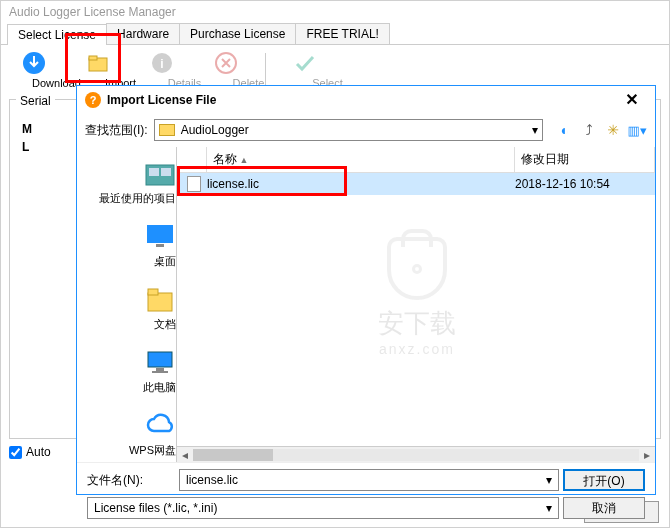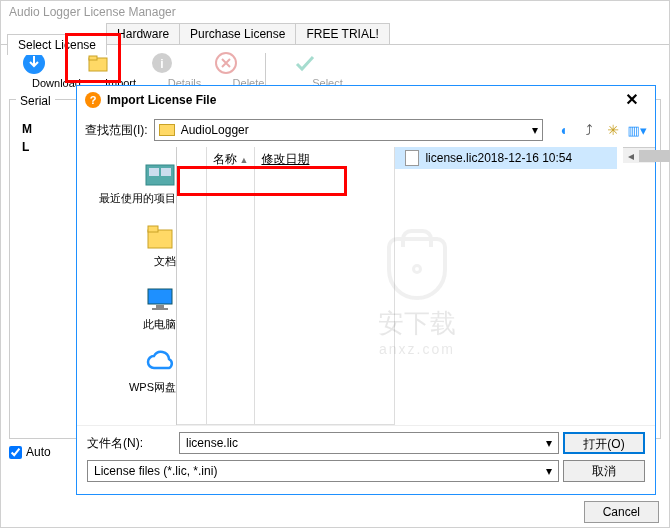--- a/index.html
+++ b/index.html
@@ -2,21 +2,21 @@
 <html><head>
 <meta charset="utf-8">
 <style>
 * { box-sizing: border-box; margin: 0; padding: 0; font-family: "Segoe UI", Tahoma, sans-serif; font-size: 12px; }
 body { background: #fff; width: 670px; height: 528px; position: relative; overflow: hidden; }
 
 .main-window { position: absolute; top: 0; left: 0; width: 670px; height: 528px; border: 1px solid #d0d0d0; background: #fff; }
 .main-title { padding: 4px 8px; color: #999; font-size: 12px; }
 .select-tabs { display: flex; border-bottom: 1px solid #ccc; padding-left: 6px; }
 .select-tab { padding: 3px 10px; border: 1px solid #ccc; border-bottom: none; background: #f5f5f5; margin-right: -1px; cursor: pointer; }
-.select-tab.active { background: #fff; position: relative; top: 11px; }
+.select-tab.active { background: #fff; position: relative; top: 1px; }
 .toolbar { display: flex; padding: 6px 8px; gap: 14px; }
 .tbtn { display: flex; flex-direction: column; align-items: center; width: 50px; cursor: pointer; }
 .tbtn svg { width: 24px; height: 24px; }
 .tbtn-label { font-size: 11px; margin-top: 2px; text-align: center; margin-left: 45px; }
 .tbtn.disabled { opacity: 0.4; }
 .serial-group { margin: 4px 8px; border: 1px solid #ccc; padding: 6px; height: 340px; }
 .serial-legend { position: relative; top: -12px; background: #fff; padding: 0 4px; display: inline-block; }
 .serial-content { padding-left: 6px; line-height: 1.5; }
 .auto-check { margin: 6px 8px; display: flex; align-items: center; gap: 4px; }
 .cancel-bar { position: absolute; bottom: 4px; right: 10px; }
@@ -40,27 +40,27 @@
 .nav-up { color: #555; font-size: 14px; }
 .nav-new { color: #C9A227; font-size: 14px; }
 .nav-view { color: #1E90FF; font-size: 13px; }
 
 .dlg-body { flex: 1; display: flex; }
 .places { width: 100px; border-right: 1px solid #ccc; display: flex; flex-direction: column; align-items: center; padding-top: 6px; gap: 6px; }
 .place { display: flex; flex-direction: column; align-items: flex-end; gap: 2px; cursor: pointer; width: 100%; padding: 4px 0; }
 .place svg, .place .picn { width: 32px; height: 32px; }
 .place-label { font-size: 11px; text-align: center; }
 
-.files-area { flex: 1; display: flex; flex-direction: row; position: relative; background: #fff; }
+.files-area { flex: 1; display: flex; flex-direction: column; position: relative; background: #fff; }
 .files-header { display: flex; background: #fff; border-bottom: 1px solid #ddd; }
 .fcol { padding: 4px 6px; border-right: 1px solid #ddd; font-size: 12px; text-align: left; background: #fff; }
 .fcol.sort::after { content: " ▲"; color: #777; font-size: 9px; }
 .fcol1 { width: 30px; }
 .fcol2 { flex: 1; }
-.fcol3 { width: 140px; text-decoration: underline; }
+.fcol3 { width: 140px; }
 .file-row { display: flex; align-items: center; height: 22px; cursor: pointer; }
 .file-row.selected { background: #CDE8FF; }
 .file-ico { width: 14px; height: 16px; border: 1px solid #999; background: #fff; margin: 0 6px 0 10px; }
 .file-name { flex: 1; }
 .file-date { width: 140px; }
 .red-box-file { position: absolute; top: 19px; left: 0; width: 170px; height: 30px; border: 3px solid red; pointer-events: none; }
 
 .watermark { position: absolute; top: 90px; left: 110px; width: 260px; height: 120px; opacity: 0.12; display: flex; flex-direction: column; align-items: center; justify-content: space-between; pointer-events: none; color: #444; }
 .watermark .shield { width: 60px; height: 70px; border: 4px solid #888; border-radius: 10px 10px 30px 30px; display: flex; align-items: center; justify-content: center; position: relative; }
 .watermark .shield::before { content: ""; position: absolute; top: -12px; width: 24px; height: 14px; border: 4px solid #888; border-bottom: none; border-radius: 10px 10px 0 0; }
@@ -180,20 +180,27 @@
       <div class="place">
         <svg class="picn" viewBox="0 0 32 32">
             <rect x="2" y="8" width="28" height="20" fill="#5aa" stroke="#388"></rect>
             <rect x="5" y="11" width="10" height="8" fill="#cde"></rect>
             <rect x="17" y="11" width="10" height="8" fill="#cde"></rect>
           </svg>
         <span class="place-label">最近使用的项目</span>
       </div>
       <div class="place">
         <svg class="picn" viewBox="0 0 32 32">
+            <rect x="3" y="5" width="26" height="18" fill="#1E90FF"></rect>
+            <rect x="12" y="24" width="8" height="3" fill="#888"></rect>
+          </svg>
+        <span class="place-label">桌面</span>
+      </div>
+      <div class="place">
+        <svg class="picn" viewBox="0 0 32 32">
             <rect x="4" y="10" width="24" height="18" fill="#FFD966" stroke="#C9A227"></rect>
             <rect x="4" y="6" width="10" height="6" fill="#FFD966" stroke="#C9A227"></rect>
           </svg>
         <span class="place-label">文档</span>
       </div>
       <div class="place">
         <svg class="picn" viewBox="0 0 32 32">
             <rect x="4" y="6" width="24" height="15" fill="#1E90FF" stroke="#156"></rect>
             <rect x="12" y="22" width="8" height="3" fill="#888"></rect>
             <rect x="8" y="25" width="16" height="2" fill="#888"></rect>

